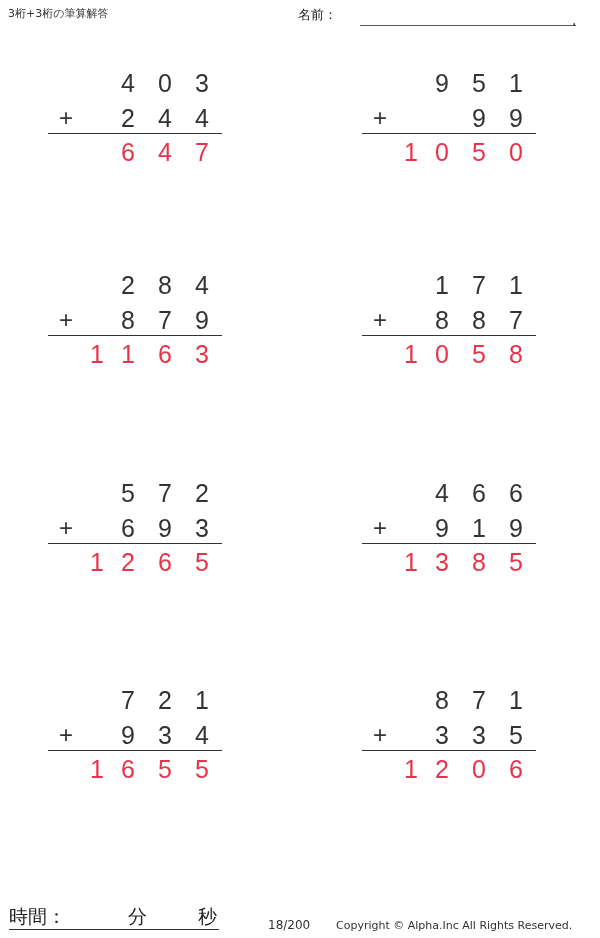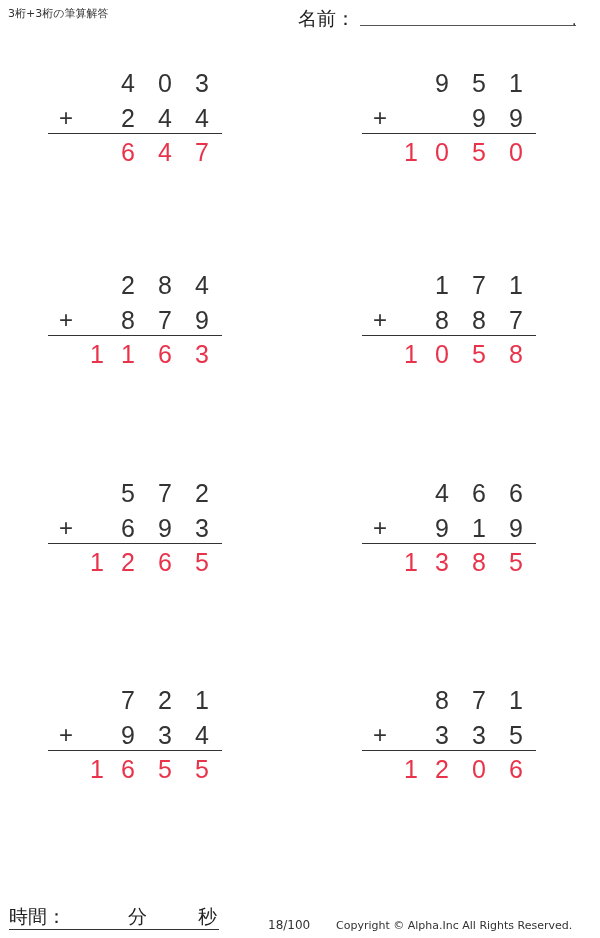--- a/index.html
+++ b/index.html
@@ -2,21 +2,21 @@
 <html><head>
   <meta charset="utf-8">
   <style>
     html, body { margin: 0; padding: 0; }
     body {
       width: 600px; height: 938px; position: relative; overflow: hidden;
       background: #ffffff; color: #333333;
       font-family: "DejaVu Sans", "Liberation Sans", sans-serif;
     }
     .title { position: absolute; left: 8px; top: 6px; font-size: 11px; color: #333; }
-    .name-block { position: absolute; left: 298px; top: 6px; font-size: 19px; color: #222; }
+    .name-block { position: absolute; left: 298px; top: 6px; font-size: 13px; color: #222; }
     .name-line { position: absolute; left: 360px; top: 25px; width: 216px; border-bottom: 1px solid #555; }
     .name-dot { position: absolute; left: 572px; top: 12px; font-size: 14px; color: #222; }
 
     .problem { position: absolute; width: 190px; height: 130px; }
     .row { position: absolute; left: 0; width: 190px; height: 30px; }
     .digit {
       position: absolute; top: 0; width: 24px; text-align: center;
       font-family: "Liberation Sans", "DejaVu Sans", sans-serif;
       font-size: 25px; font-weight: 300; color: #333; line-height: 30px;
     }
@@ -203,14 +203,14 @@
         <span class="digit" style="left: 105px;">0</span>
         <span class="digit" style="left: 142px;">6</span>
       </div>
     </div>
   </div>
 
 <div class="footer-time">時間：</div>
 <div class="footer-line"></div>
 <div class="footer-min">分</div>
 <div class="footer-sec">秒</div>
-<div class="page-num">18/100</div>
+<div class="page-num">18/200</div>
 <div class="copyright">Copyright © Alpha.Inc All Rights Reserved.</div>
 
 </body></html>

